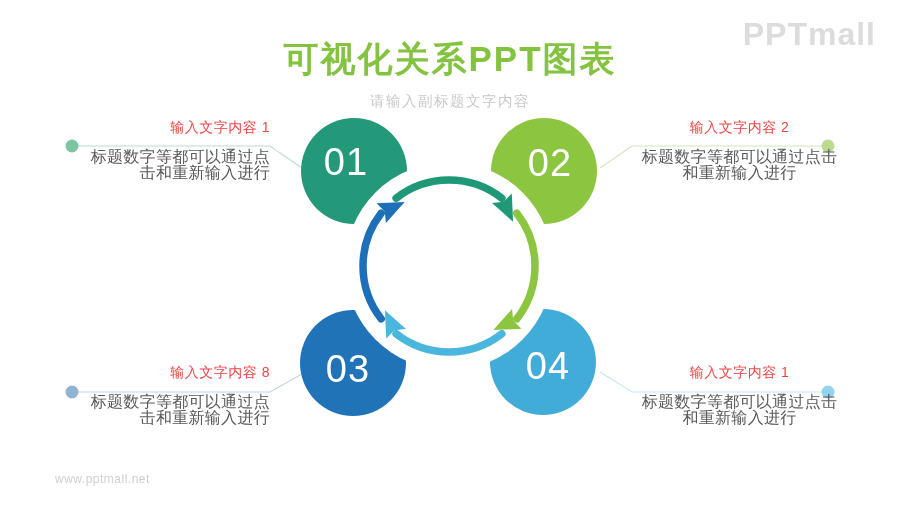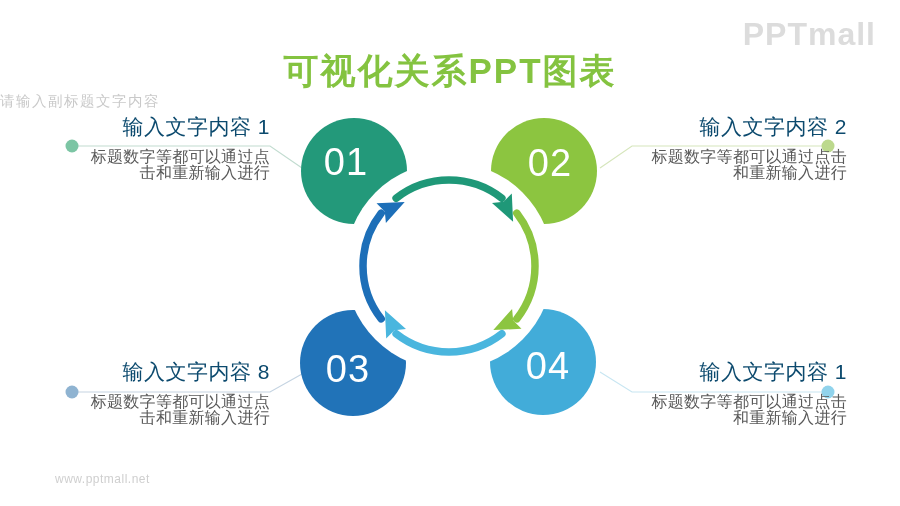--- a/index.html
+++ b/index.html
@@ -7,39 +7,39 @@
     width:900px;height:506px;position:relative;overflow:hidden;
     background:#ffffff;
     font-family:"Liberation Sans","DejaVu Sans",sans-serif;
   }
   .abs{position:absolute;}
   .logo{
     top:16px;right:24px;font-size:32px;font-weight:700;
     color:#dcdcdc;letter-spacing:1px;
   }
   .title{
-    top:36px;left:0;right:0;text-align:center;margin:12px;
+    top:36px;left:0;right:0;text-align:center;margin:0;
     font-size:35px;font-weight:700;color:#84c340;letter-spacing:2px;
   }
   .subtitle{
-    top:92px;left:0;right:0;text-align:left;
+    top:92px;left:0;right:0;text-align:center;
     font-size:14.5px;color:#c9c9c9;letter-spacing:1.5px;
   }
   .footer{
     top:472px;left:55px;font-size:12px;color:#cfcfcf;letter-spacing:0.5px;
   }
   .diagram{top:0;left:0;}
   .item-heading{
-    font-size:21px;color:#0c4a6e;letter-spacing:0.5px;line-height:20px;
+    font-size:14px;color:#ef4444;letter-spacing:0.5px;line-height:20px;
   }
   .item-desc{
     font-size:16px;color:#595959;line-height:16px;letter-spacing:0.3px;
   }
   .ta-r{text-align:right;}
-  .ta-l{text-align:right;}
+  .ta-l{text-align:center;}
   .blk-left{left:60px;width:210px;}
   .blk-right{left:632px;width:215px;}
   .row1-h{top:117px;}
   .row1-d{top:149px;}
   .row2-h{top:362px;}
   .row2-d{top:394px;}
   .circle-num{
     font-size:38px;fill:#ffffff;letter-spacing:1px;
     font-family:"Liberation Sans","DejaVu Sans",sans-serif;
   }

